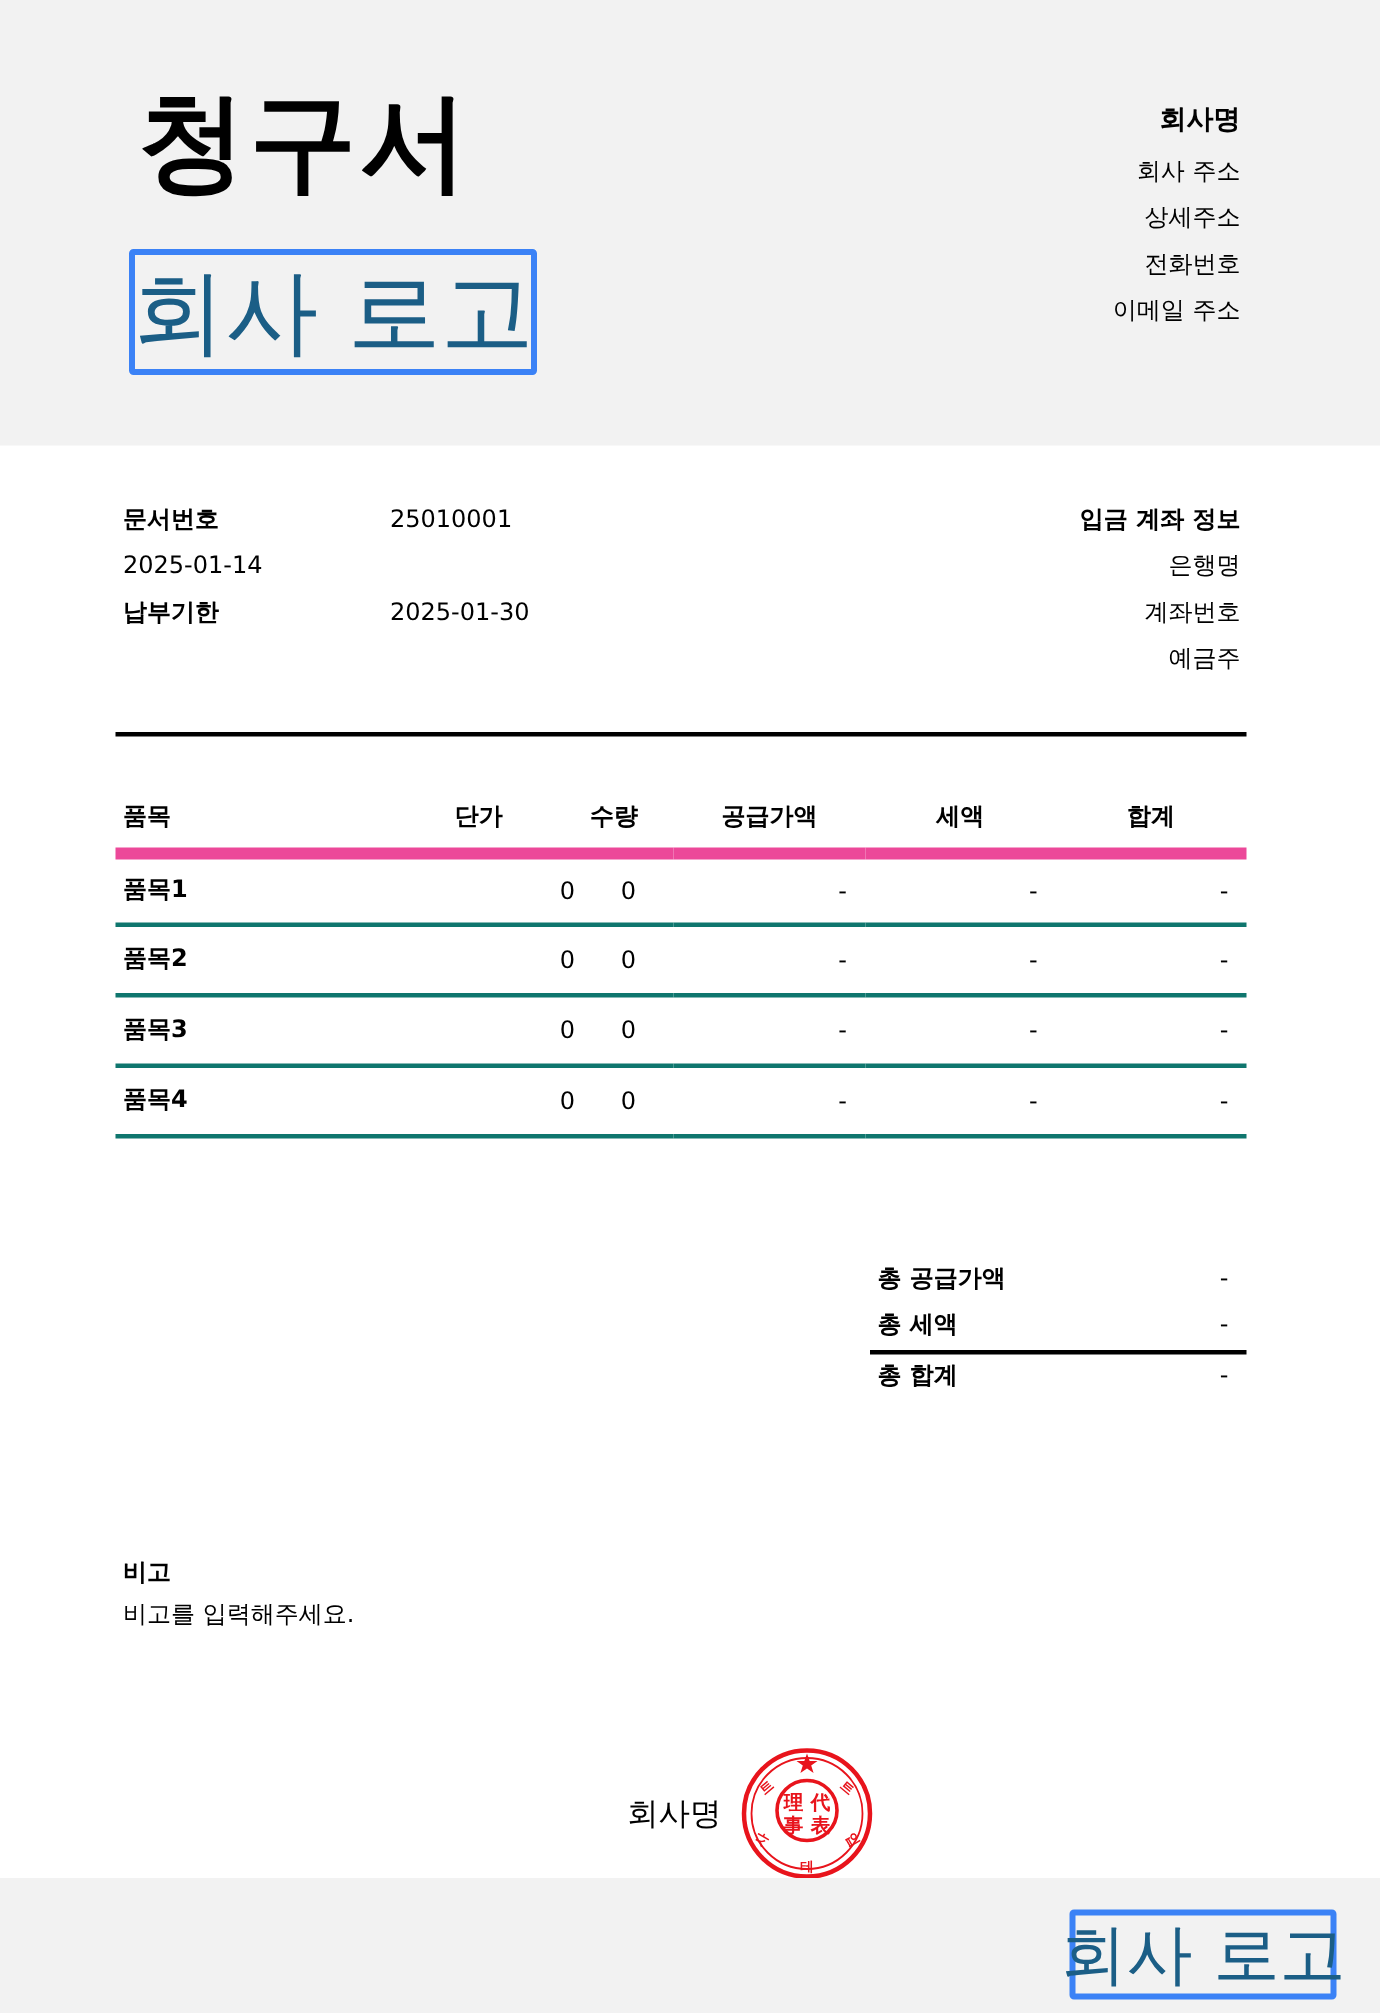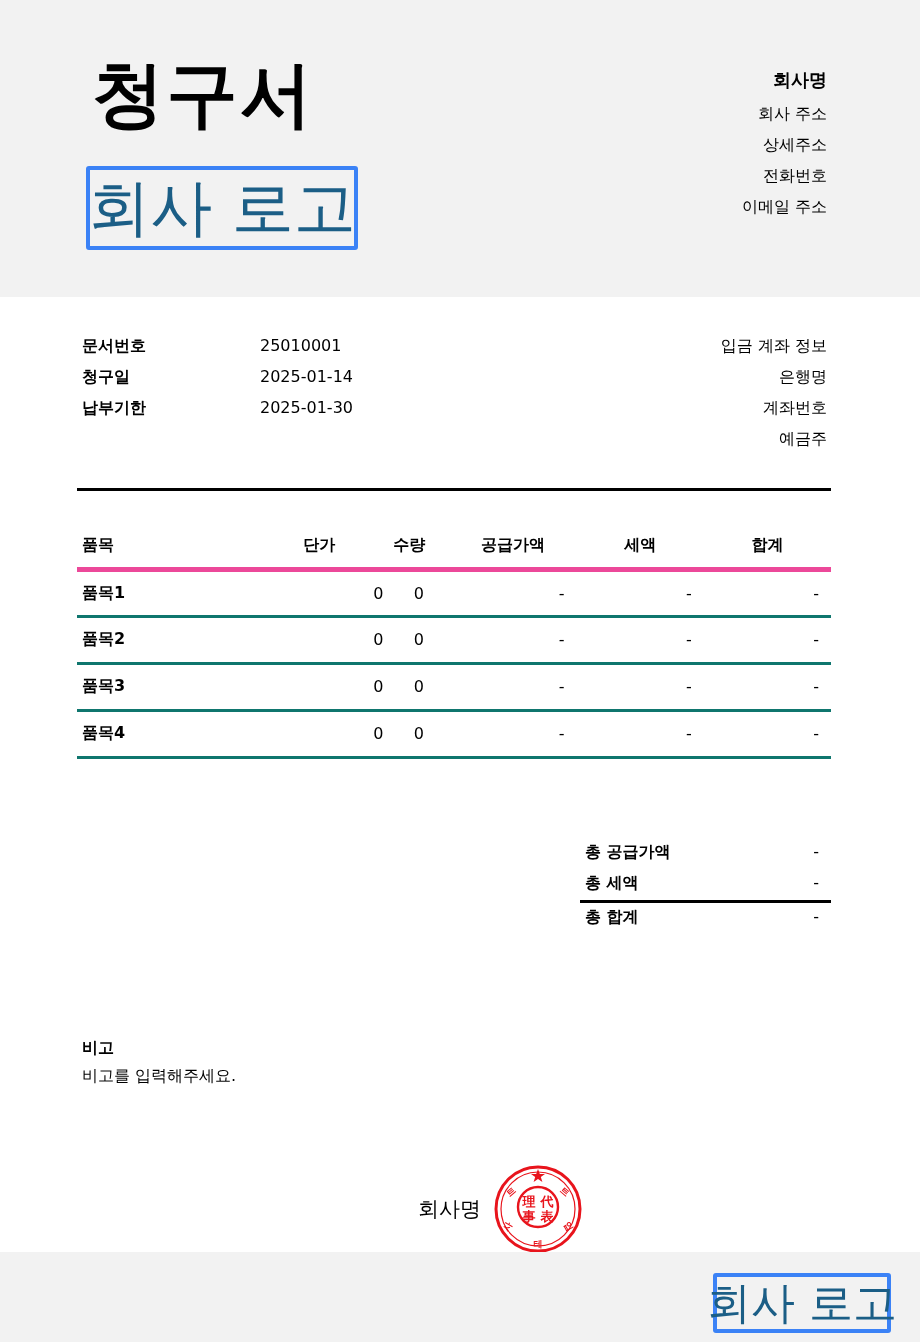--- a/index.html
+++ b/index.html
@@ -15,26 +15,26 @@
   .company { position: absolute; right: 93px; top: 66px; text-align: right; }
   .company .name { font-size: 18px; font-weight: bold; height: 32px; line-height: 28px; }
   .company .line { font-size: 16px; height: 31px; line-height: 31px; }
 
   .client { position: absolute; left: 82px; top: 334px; width: 748px; }
   .client .row { height: 31px; line-height: 24px; font-size: 16px; display: flex; }
   .client .lbl { font-weight: bold; width: 178px; }
   .client .val { }
   .bank { position: absolute; right: 93px; top: 334px; text-align: right; }
   .bank .row { height: 31px; line-height: 24px; font-size: 16px; }
-  .bank .head { font-weight: normal; }
+  .bank .head { font-weight: bold; }
 
   .divider-thick { position: absolute; left: 77px; top: 488px; width: 754px; height: 3px; background: #000; }
 
   table.items { position: absolute; left: 77px; top: 524px; width: 754px; border-collapse: collapse; font-size: 16px; }
-  table.items th { font-weight: bold; height: 45px; vertical-align: middle; padding: 0 5px; border-bottom: 5px solid #ec4899; }
+  table.items th { font-weight: bold; height: 45px; vertical-align: middle; padding: 0 5px; border-bottom: 8px solid #ec4899; }
   table.items td { height: 47px; border-bottom: 3px solid #0f766e; padding: 0 5px; vertical-align: middle; }
   table.items th.c-name, table.items td.c-name { text-align: left; width: 170px; }
   table.items td.c-name { font-weight: bold; }
   table.items th.c-price { text-align: center; width: 136px; }
   table.items td.c-price { text-align: right; width: 136px; }
   table.items th.c-qty { text-align: left; width: 60px; }
   table.items td.c-qty { text-align: center; width: 60px; }
   table.items th.c-sup, table.items th.c-tax, table.items th.c-tot { text-align: center; width: 125px; }
   table.items td.c-sup, table.items td.c-tax, table.items td.c-tot { text-align: right; padding-right: 12px; }
 
@@ -70,21 +70,20 @@
     <div class="line">이메일 주소</div>
   </div>
 </div>
 
 <div class="client">
   <div class="row">
     <span class="lbl">문서번호</span>
     <span class="val">25010001</span>
   </div>
   <div class="row">
-    <span class="lbl">청구일</span>
     <span class="val">2025-01-14</span>
   </div>
   <div class="row">
     <span class="lbl">납부기한</span>
     <span class="val">2025-01-30</span>
   </div>
 </div>
 
 <div class="bank">
   <div class="row head">입금 계좌 정보</div>

